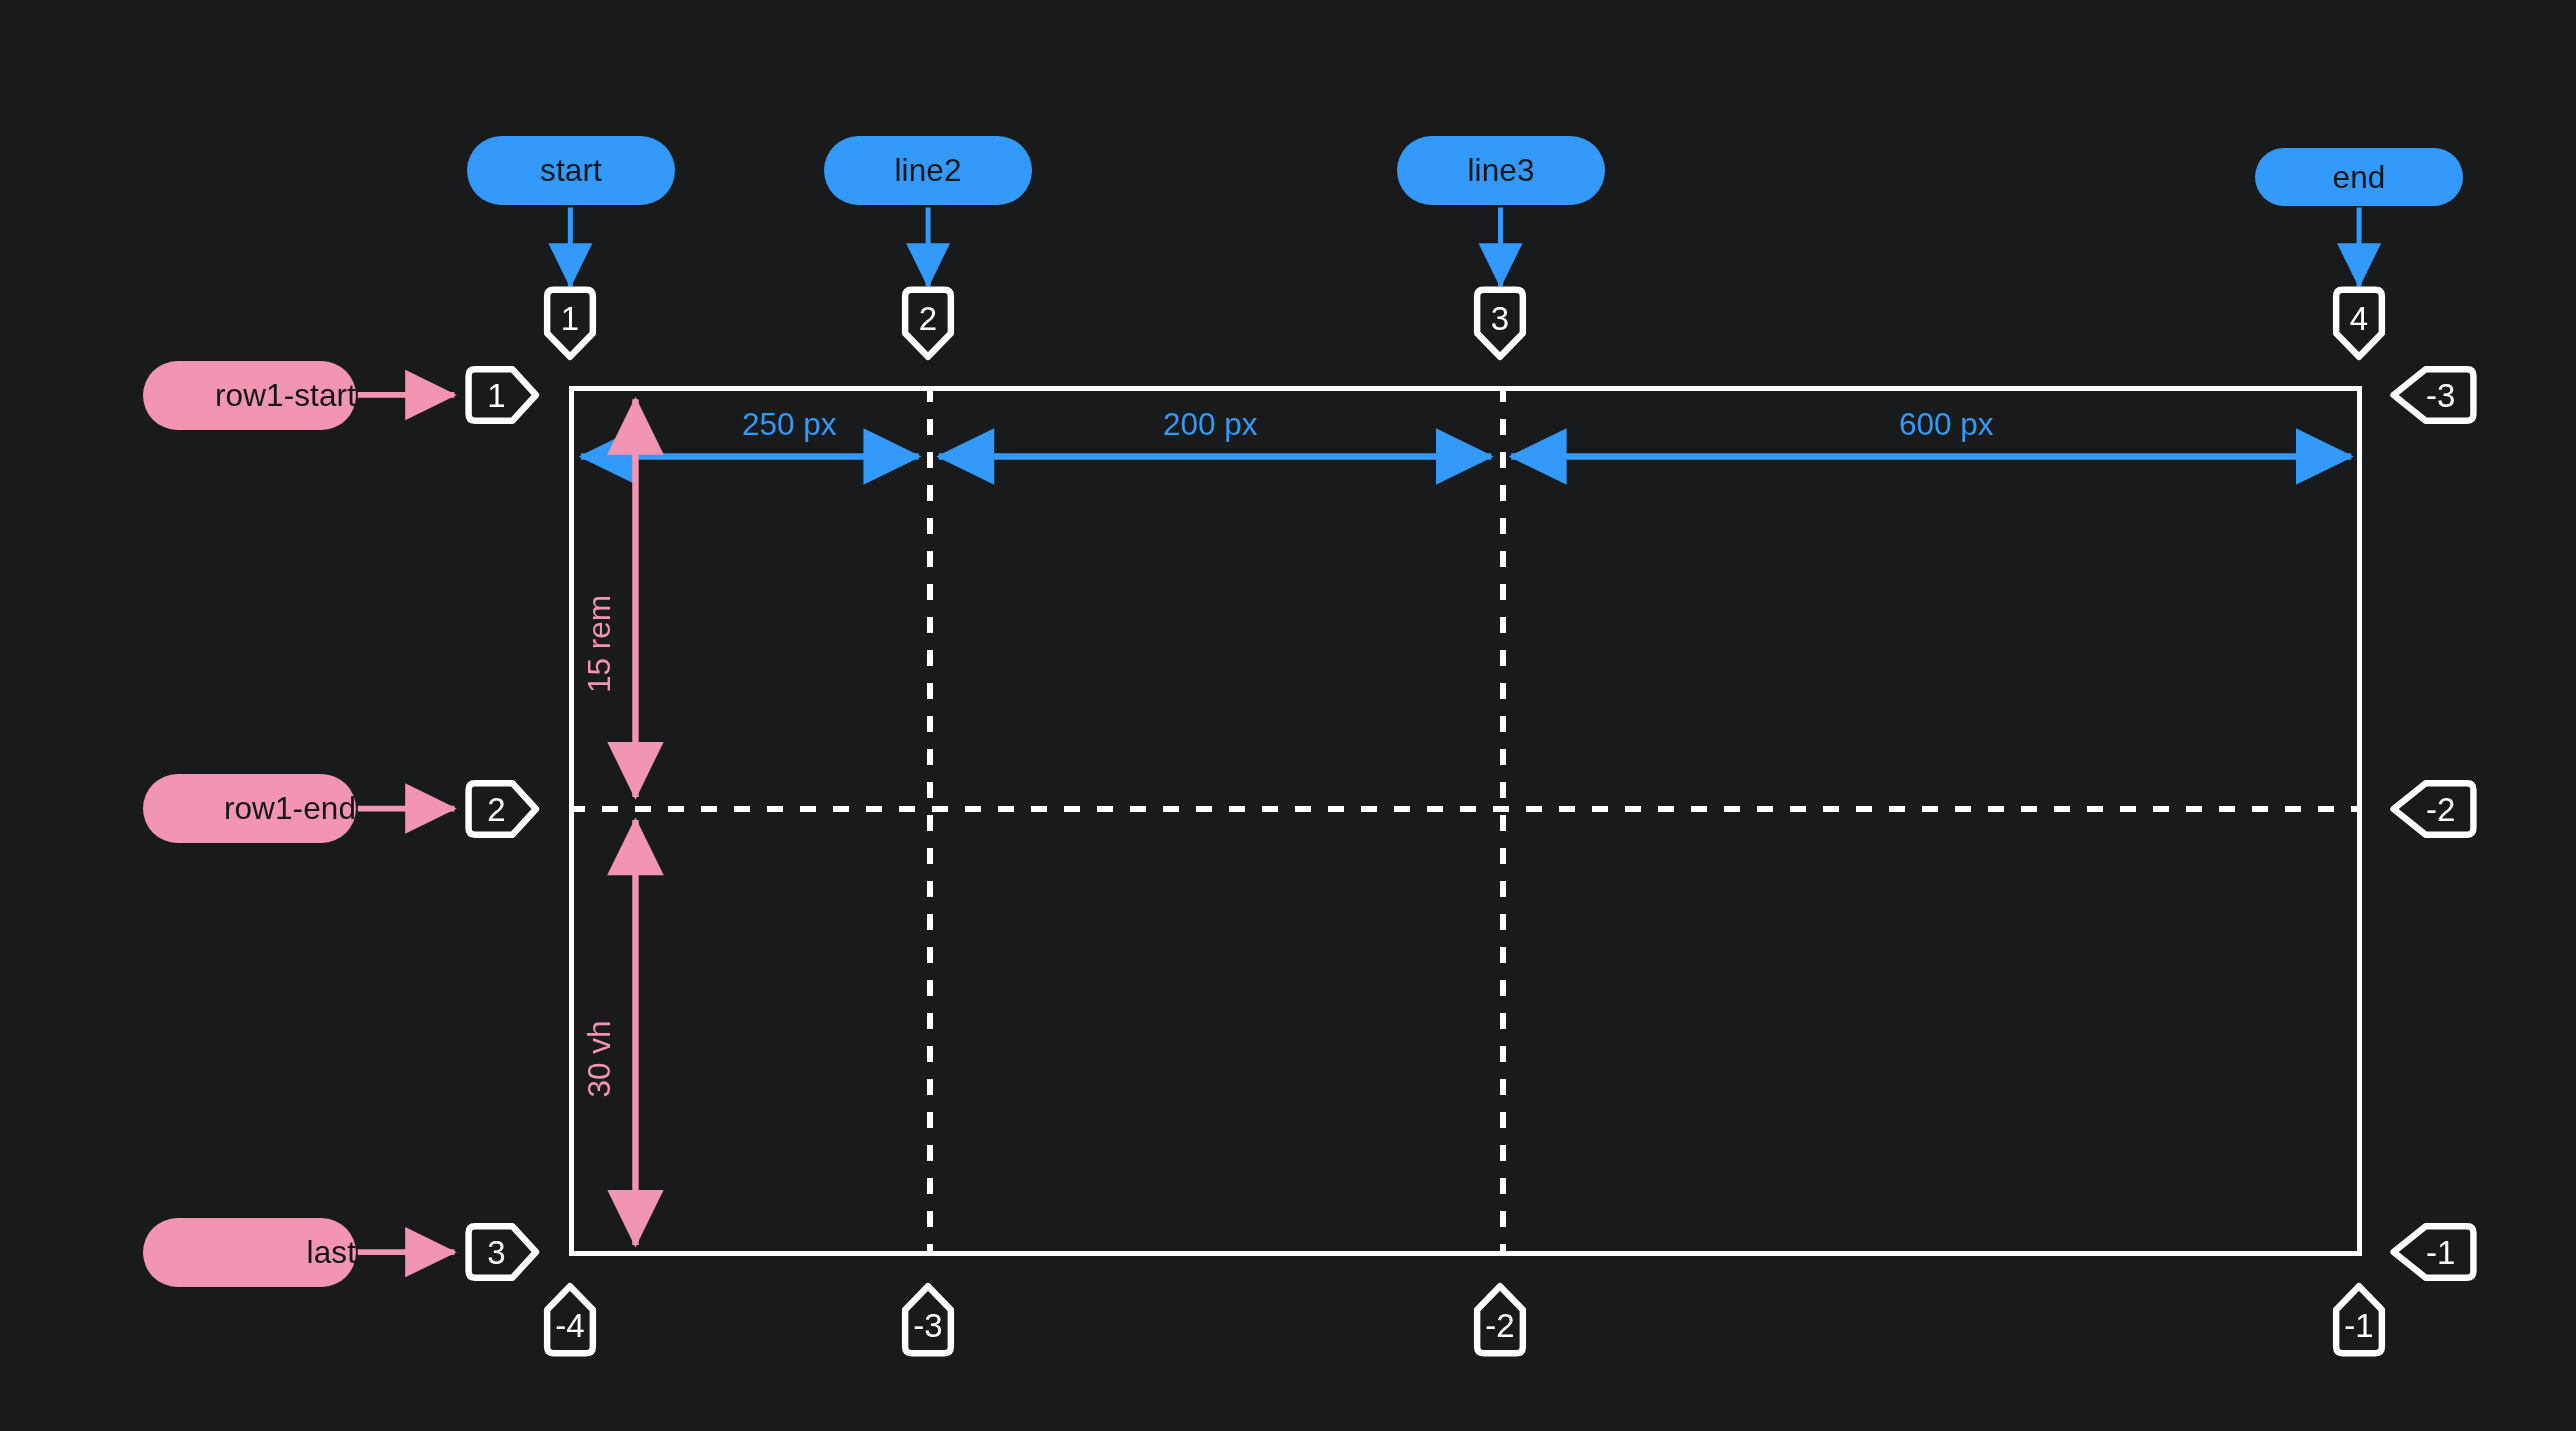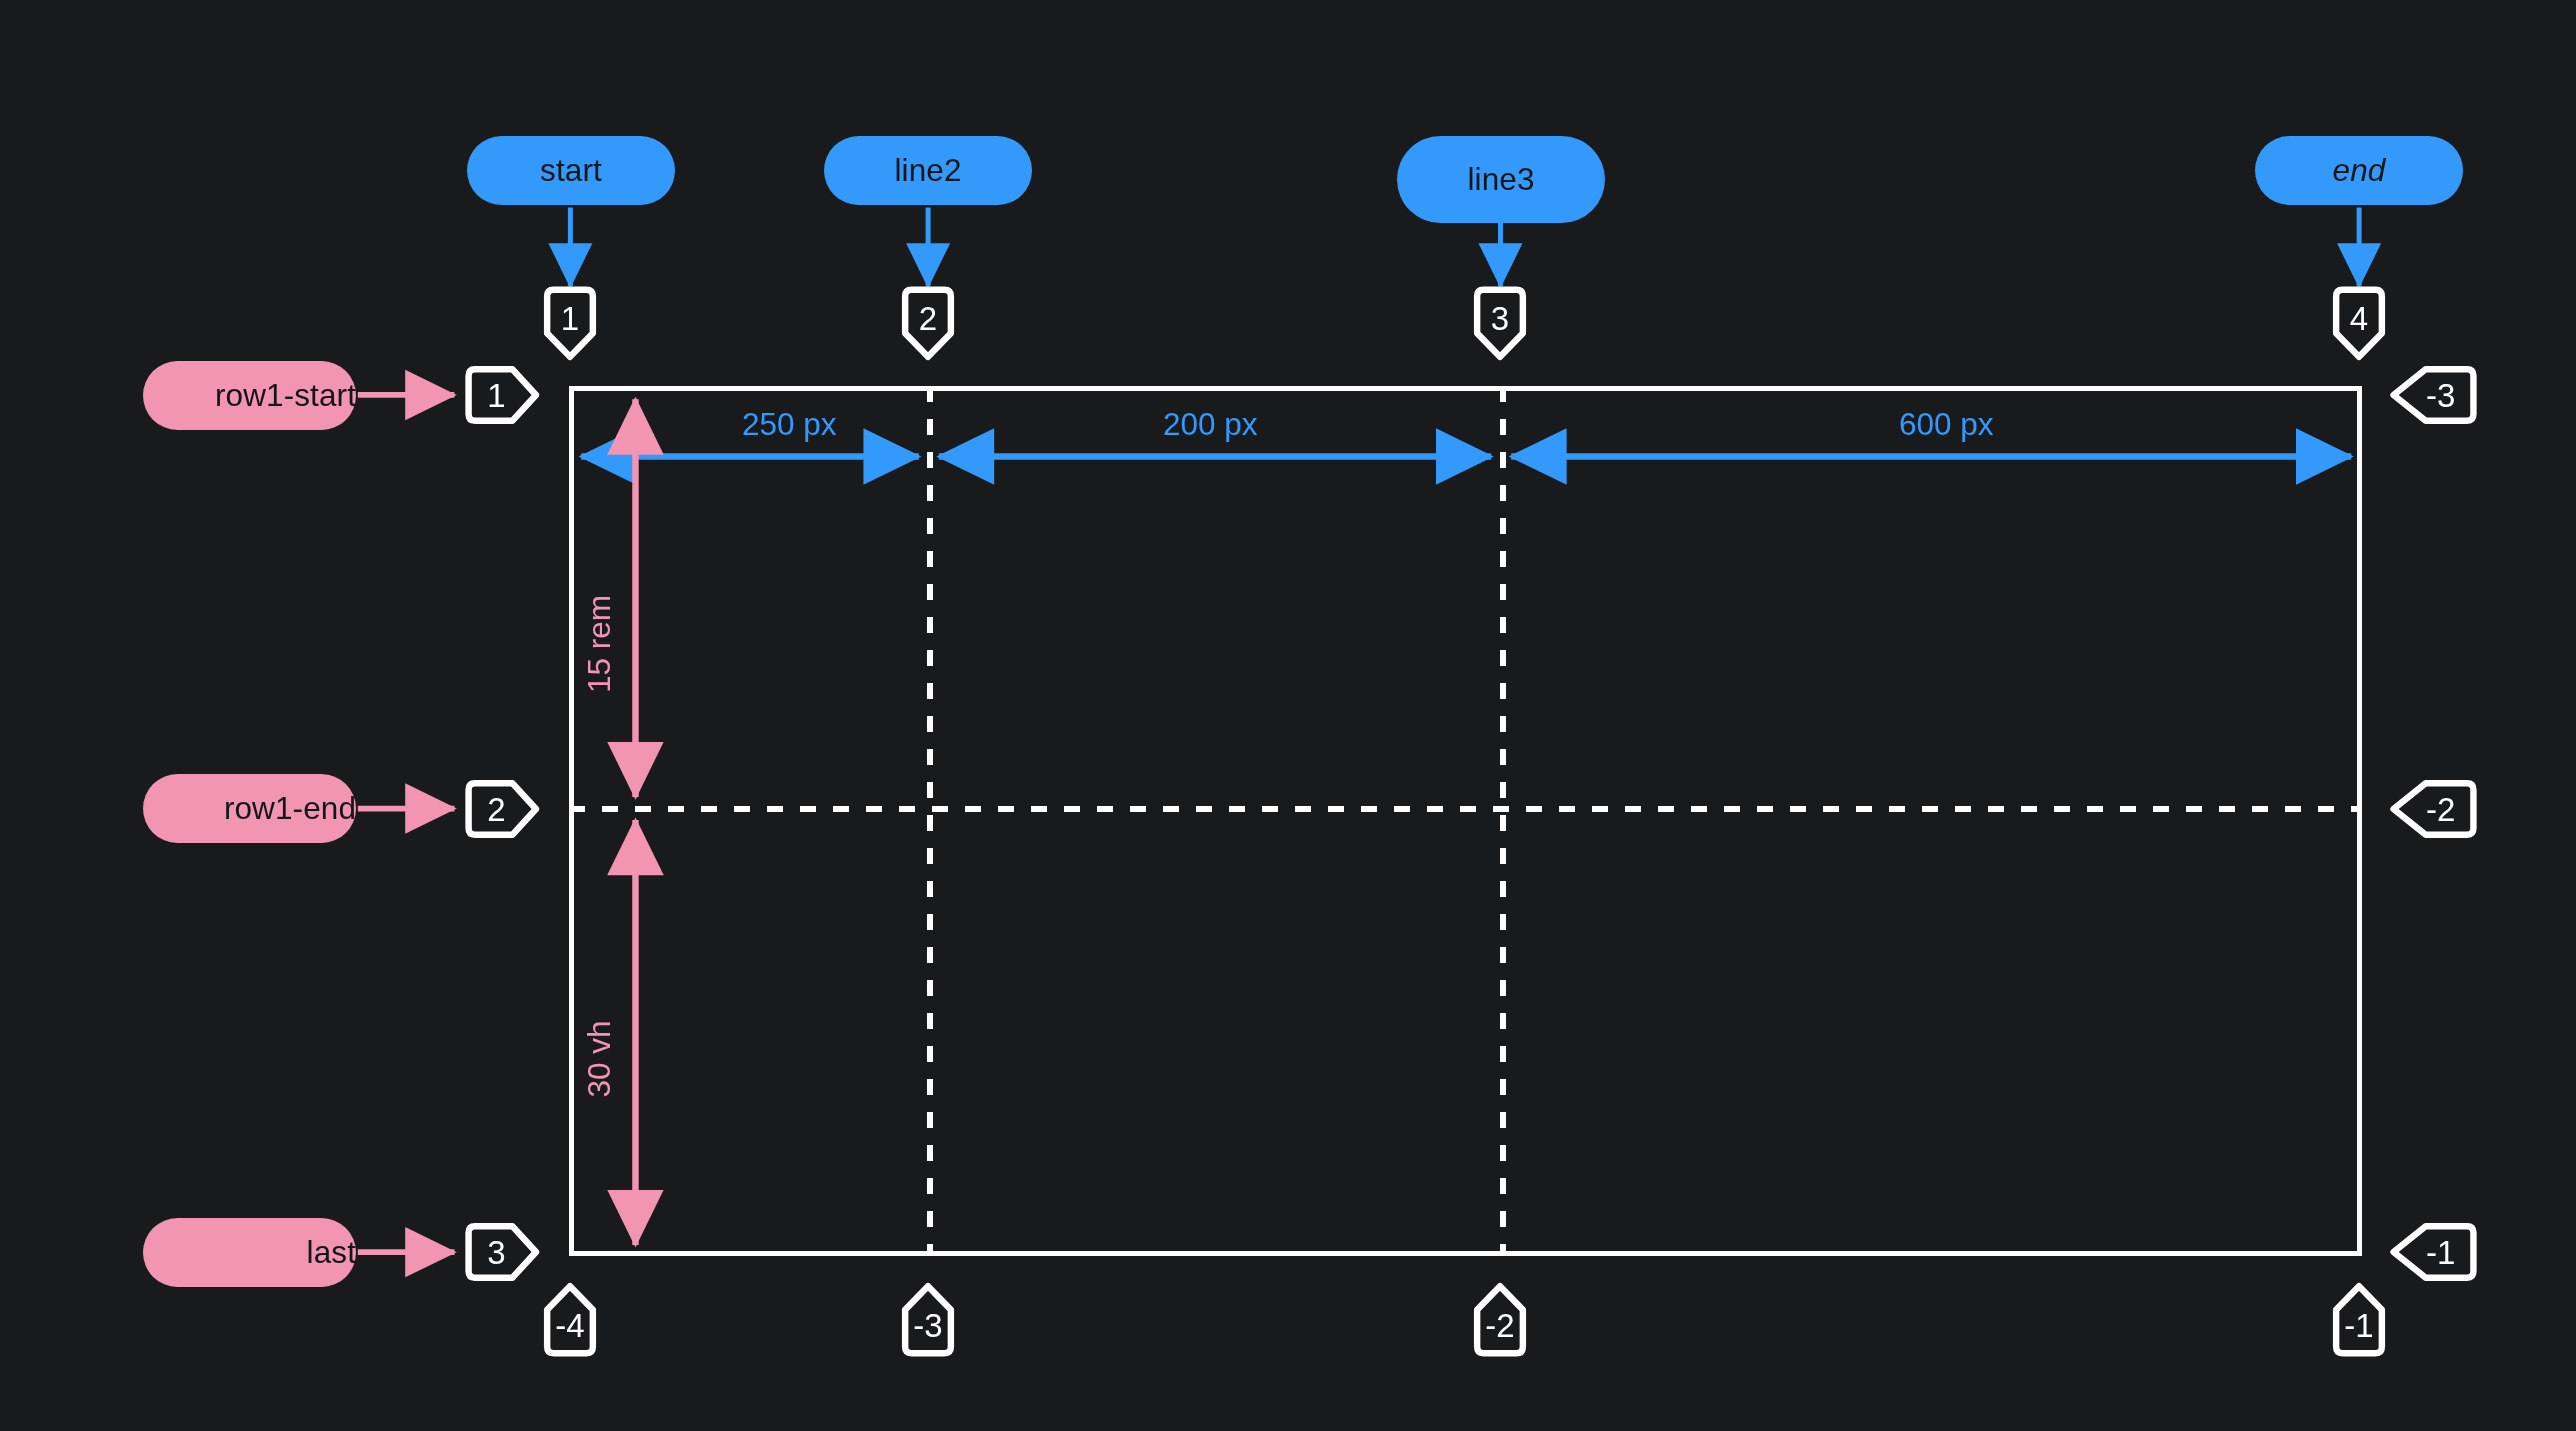--- a/index.html
+++ b/index.html
@@ -121,24 +121,24 @@
       <path d="M888,1146 L888,1740"></path>
     </g>
   </svg>
 
   <div class="pill blue" style="left:467px;top:136px;width:208px;height:69px;">
     <span>start</span>
   </div>
   <div class="pill blue" style="left:824px;top:136px;width:208px;height:69px;">
     <span>line2</span>
   </div>
-  <div class="pill blue" style="left:1397px;top:136px;width:208px;height:87px;">
+  <div class="pill blue" style="left:1397px;top:136px;width:208px;height:69px;">
     <span>line3</span>
   </div>
-  <div class="pill blue" style="left:2255px;top:136px;width:208px;height:69px;font-style:italic;">
+  <div class="pill blue" style="left:2255px;top:148px;width:208px;height:58px;">
     <span>end</span>
   </div>
 
   <div class="pill pink" style="left:143px;top:361px;width:213px;height:69px;">
     <span>row1-start</span>
   </div>
   <div class="pill pink" style="left:143px;top:774px;width:213px;height:69px;">
     <span>row1-end</span>
   </div>
   <div class="pill pink" style="left:143px;top:1218px;width:213px;height:69px;">

